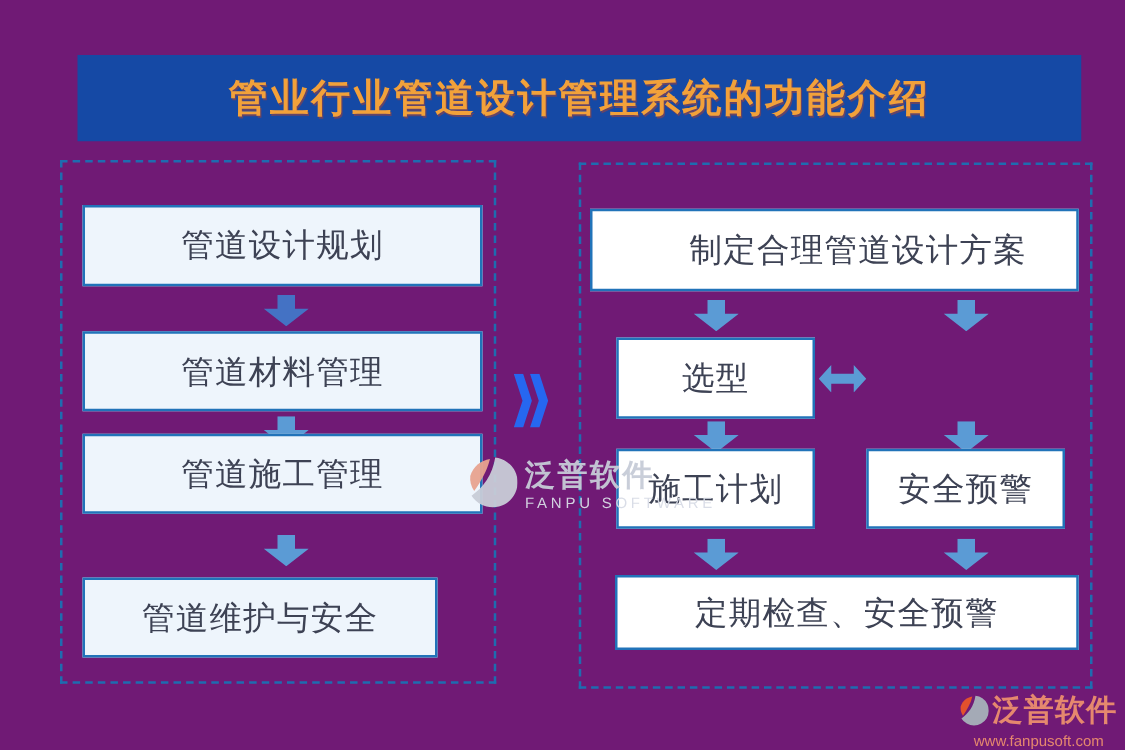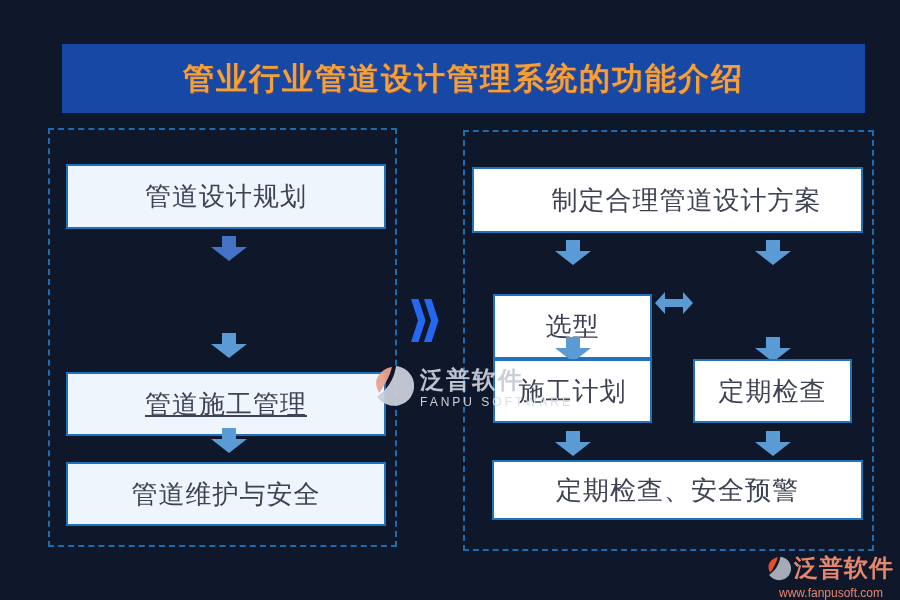--- a/index.html
+++ b/index.html
@@ -1,17 +1,17 @@
 <!DOCTYPE html>
 <html><head>
 <meta charset="utf-8">
 <style>
   html,body{margin:0;padding:0;background:#ffffff;}
   #stage{
-    position:relative;width:900px;height:600px;background:#0f172a;overflow:hidden;
+    position:relative;width:900px;height:600px;background:#701a75;overflow:hidden;
     font-family:"DejaVu Serif","Liberation Serif",serif;
   }
   
   .banner{
     position:absolute;left:62px;top:44px;width:803px;height:69px;
     background:#1549a5;display:flex;align-items:center;justify-content:center;
   }
   .banner h1{
     margin:0;font-size:31px;font-weight:bold;color:#f2a13a;letter-spacing:2px;
     text-shadow:1px 1px 0 rgba(198,62,30,.45);white-space:nowrap;
@@ -65,34 +65,37 @@
 
   <div class="panel" id="left-panel">
     <div class="node tint" style="left:16px;top:34px;width:320px;height:65px;">
       <span>管道设计规划</span>
     </div>
     <div class="arr" style="left:161px;top:106px;">
       <svg width="36" height="25" viewBox="0 0 36 25">
           <use href="#down-arrow" fill="#4472c4"></use>
         </svg>
     </div>
+    <div class="node tint" style="left:16px;top:135px;width:320px;height:64px;">
+      <span>管道材料管理</span>
+    </div>
     <div class="arr" style="left:161px;top:203px;">
       <svg width="36" height="25" viewBox="0 0 36 25">
           <use href="#down-arrow" fill="#5b9bd5"></use>
         </svg>
     </div>
-    <div class="node tint" style="left:16px;top:242px;width:320px;height:64px;text-decoration:underline;">
+    <div class="node tint" style="left:16px;top:217px;width:320px;height:64px;">
       <span>管道施工管理</span>
     </div>
     <div class="arr" style="left:161px;top:298px;">
       <svg width="36" height="25" viewBox="0 0 36 25">
           <use href="#down-arrow" fill="#5b9bd5"></use>
         </svg>
     </div>
-    <div class="node tint" style="left:16px;top:332px;width:320px;height:64px;">
+    <div class="node tint" style="left:16px;top:332px;width:284px;height:64px;">
       <span>管道维护与安全</span>
     </div>
   </div>
 
   <div id="chevrons">
     <svg width="28" height="43" viewBox="0 0 28 43">
       <path d="M0 0 H7.5 L14.5 21.5 L7.5 43 H0 L7 21.5 Z" fill="#2667f0"></path>
       <path d="M13 0 H20.5 L27.5 21.5 L20.5 43 H13 L20 21.5 Z" fill="#2667f0"></path>
     </svg>
   </div>
@@ -105,21 +108,21 @@
       <svg width="36" height="25" viewBox="0 0 36 25">
           <use href="#down-arrow" fill="#5b9bd5"></use>
         </svg>
     </div>
     <div class="arr" style="left:290px;top:108px;">
       <svg width="36" height="25" viewBox="0 0 36 25">
           <use href="#down-arrow" fill="#5b9bd5"></use>
         </svg>
     </div>
 
-    <div class="node" style="left:28px;top:138px;width:159px;height:65px;margin-top:24px;">
+    <div class="node" style="left:28px;top:138px;width:159px;height:65px;">
       <span>选型</span>
     </div>
     <div class="arr" style="left:190px;top:160px;">
       <svg width="38" height="22" viewBox="0 0 38 22">
           <use href="#lr-arrow" fill="#5b9bd5"></use>
         </svg>
     </div>
 
     <div class="arr" style="left:90px;top:205px;">
       <svg width="36" height="25" viewBox="0 0 36 25">
@@ -129,21 +132,21 @@
     <div class="arr" style="left:290px;top:205px;">
       <svg width="36" height="25" viewBox="0 0 36 25">
           <use href="#down-arrow" fill="#5b9bd5"></use>
         </svg>
     </div>
 
     <div class="node" style="left:28px;top:227px;width:159px;height:64px;">
       <span>施工计划</span>
     </div>
     <div class="node" style="left:228px;top:227px;width:159px;height:64px;">
-      <span>定期检查</span>
+      <span>安全预警</span>
     </div>
 
     <div class="arr" style="left:90px;top:299px;">
       <svg width="36" height="25" viewBox="0 0 36 25">
           <use href="#down-arrow" fill="#5b9bd5"></use>
         </svg>
     </div>
     <div class="arr" style="left:290px;top:299px;">
       <svg width="36" height="25" viewBox="0 0 36 25">
           <use href="#down-arrow" fill="#5b9bd5"></use>

